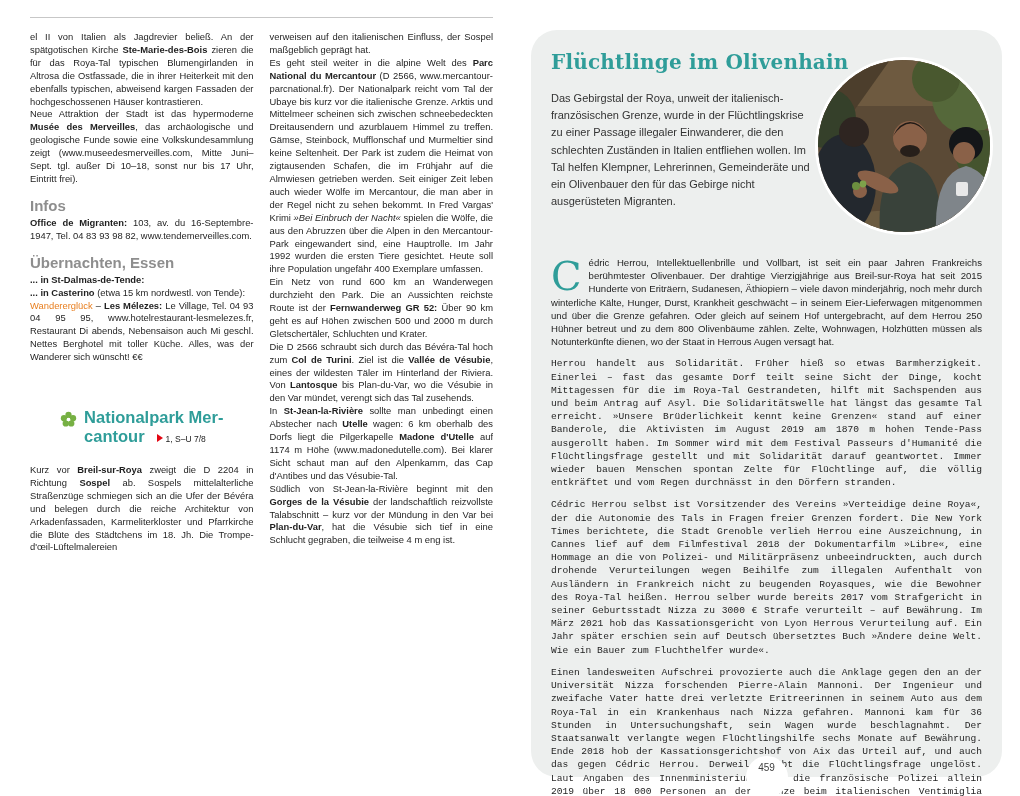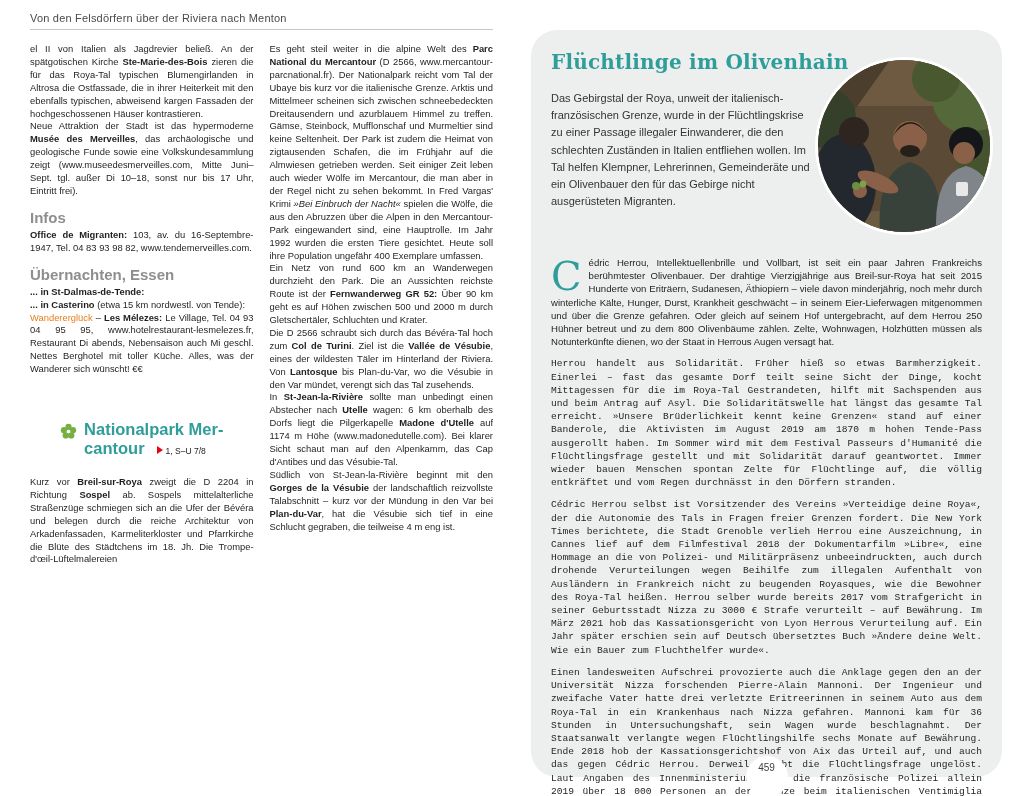--- a/index.html
+++ b/index.html
@@ -46,21 +46,20 @@
   .dropcap{float:left;font-family:"DejaVu Serif",serif;font-size:40px;line-height:34px;color:var(--teal);padding:3px 7px 0 0;}
   .notch{position:absolute;left:50%;bottom:-21px;transform:translateX(-50%);width:42px;height:42px;background:#fff;border-radius:50%;}
   .pagenum-right{position:absolute;left:50%;bottom:4px;transform:translateX(-50%);font-size:10px;color:#3d3d3d;}
 </style>
 </head>
 <body>
 
 <div class="spread">
 
   <div class="page-left">
-    <div class="running-head">Von den Felsdörfern über der Riviera nach Menton</div>
     <div class="rule"></div>
     <div class="columns">
       <div class="col" id="col1">
           <p class="body-p"><span>el II von Italien als Jagdrevier beließ. An der spätgotischen Kirche </span><span class="run-b">Ste-Marie-des-Bois</span><span> zieren die für das Roya-Tal typischen Blumengirlanden in Altrosa die Ostfassade, die in ihrer Heiterkeit mit den ebenfalls typischen, abweisend kargen Fassaden der hochgeschossenen Häuser kontrastieren.</span></p>
           <p class="body-p"><span>Neue Attraktion der Stadt ist das hypermoderne </span><span class="run-b">Musée des Merveilles</span><span>, das archäologische und geologische Funde sowie eine Volkskundesammlung zeigt (www.museedesmerveilles.com, Mitte Juni–Sept. tgl. außer Di 10–18, sonst nur bis 17 Uhr, Eintritt frei).</span></p>
           <div class="gray-head">Infos</div>
           <p class="body-p"><span class="run-b">Office de Migranten:</span><span> 103, av. du 16-Septembre-1947, Tel. 04 83 93 98 82, www.tendemerveilles.com.</span></p>
           <div class="gray-head">Übernachten, Essen</div>
           <p class="body-p"><span class="run-b">... in St-Dalmas-de-Tende:</span></p>
           <p class="body-p"><span class="run-b">... in Casterino</span><span> (etwa 15 km nordwestl. von Tende):</span></p>
@@ -76,20 +75,21 @@
                   <circle cx="4.7" cy="8.4" r="3.7"></circle>
                 </g>
                 <circle cx="10" cy="10" r="2.1" fill="#fff"></circle>
               </svg>
             </span>
             <span class="np-text"><span>Nationalpark Mer-</span><br><span>cantour</span><span class="mapref"><span class="tri"></span>1, S–U 7/8</span></span>
           </div>
           <p class="body-p"><span>Kurz vor </span><span class="run-b">Breil-sur-Roya</span><span> zweigt die D 2204 in Richtung </span><span class="run-b">Sospel</span><span> ab. Sospels mittelalterliche Straßenzüge schmiegen sich an die Ufer der Bévéra und belegen durch die reiche Architektur von Arkadenfassaden, Karmeliterkloster und Pfarrkirche die Blüte des Städtchens im 18. Jh. Die Trompe-d'œil-Lüftelmalereien</span></p>
         </div>
       <div class="col" id="col2">
+          <p class="body-p"><span>verweisen auf den italienischen Einfluss, der Sospel maßgeblich geprägt hat.</span></p>
           <p class="body-p"><span>Es geht steil weiter in die alpine Welt des </span><span class="run-b">Parc National du Mercantour</span><span> (D 2566, www.mercantour-parcnational.fr). Der Nationalpark reicht vom Tal der Ubaye bis kurz vor die italienische Grenze. Arktis und Mittelmeer scheinen sich zwischen schneebedeckten Dreitausendern und azurblauem Himmel zu treffen. Gämse, Steinbock, Mufflonschaf und Murmeltier sind keine Seltenheit. Der Park ist zudem die Heimat von zigtausenden Schafen, die im Frühjahr auf die Almwiesen getrieben werden. Seit einiger Zeit leben auch wieder Wölfe im Mercantour, die man aber in der Regel nicht zu sehen bekommt. In Fred Vargas' Krimi </span><span class="run-i">»Bei Einbruch der Nacht«</span><span> spielen die Wölfe, die aus den Abruzzen über die Alpen in den Mercantour-Park eingewandert sind, eine Hauptrolle. Im Jahr 1992 wurden die ersten Tiere gesichtet. Heute soll ihre Population ungefähr 400 Exemplare umfassen.</span></p>
           <p class="body-p"><span>Ein Netz von rund 600 km an Wanderwegen durchzieht den Park. Die an Aussichten reichste Route ist der </span><span class="run-b">Fernwanderweg GR 52:</span><span> Über 90 km geht es auf Höhen zwischen 500 und 2000 m durch Gletschertäler, Schluchten und Krater.</span></p>
           <p class="body-p"><span>Die D 2566 schraubt sich durch das Bévéra-Tal hoch zum </span><span class="run-b">Col de Turini</span><span>. Ziel ist die </span><span class="run-b">Vallée de Vésubie</span><span>, eines der wildesten Täler im Hinterland der Riviera. Von </span><span class="run-b">Lantosque</span><span> bis Plan-du-Var, wo die Vésubie in den Var mündet, verengt sich das Tal zusehends.</span></p>
           <p class="body-p"><span>In </span><span class="run-b">St-Jean-la-Rivière</span><span> sollte man unbedingt einen Abstecher nach </span><span class="run-b">Utelle</span><span> wagen: 6 km oberhalb des Dorfs liegt die Pilgerkapelle </span><span class="run-b">Madone d'Utelle</span><span> auf 1174 m Höhe (www.madonedutelle.com). Bei klarer Sicht schaut man auf den Alpenkamm, das Cap d'Antibes und das Vésubie-Tal.</span></p>
           <p class="body-p"><span>Südlich von St-Jean-la-Rivière beginnt mit den </span><span class="run-b">Gorges de la Vésubie</span><span> der landschaftlich reizvollste Talabschnitt – kurz vor der Mündung in den Var bei </span><span class="run-b">Plan-du-Var</span><span>, hat die Vésubie sich tief in eine Schlucht gegraben, die teilweise 4 m eng ist.</span></p>
         </div>
     </div>
   </div>
 
   <div class="feature-box">

